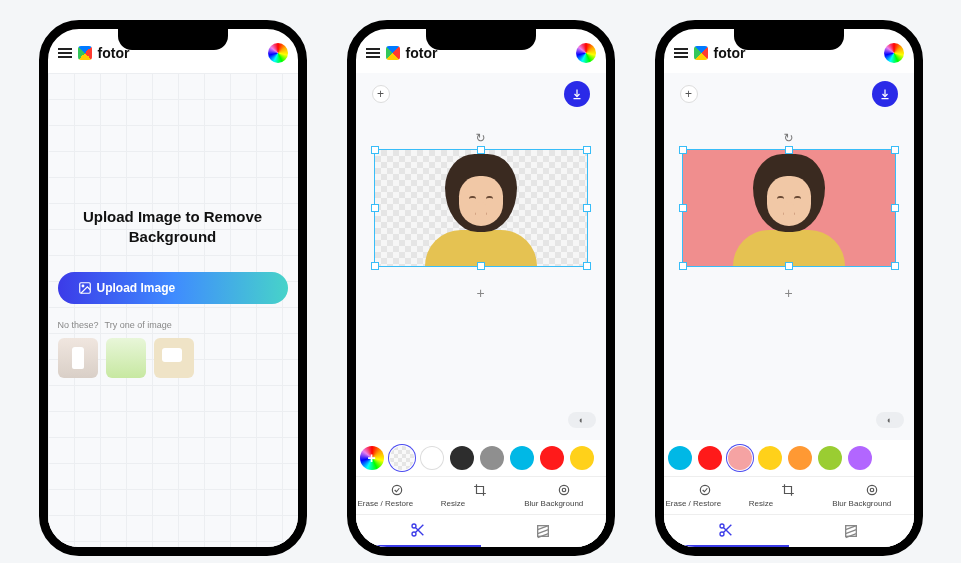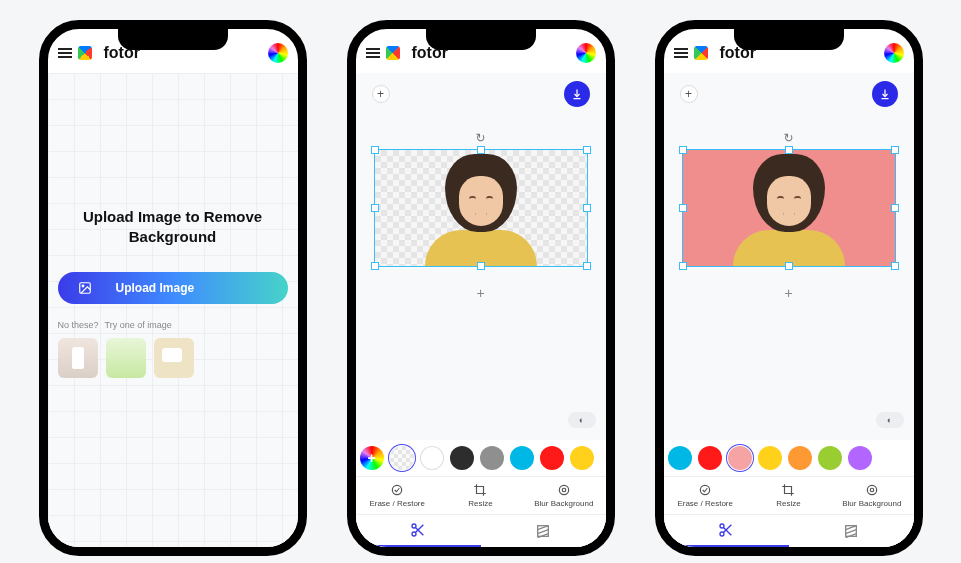--- a/index.html
+++ b/index.html
@@ -37,21 +37,21 @@
     gap: 6px;
     height: 44px;
   }
   .menu-icon { width:14px; display:flex; flex-direction:column; gap:2px; cursor:pointer;}
   .menu-icon span { height:2px; background:#222; }
   .logo-square {
     width: 14px; height: 14px; border-radius:3px;
     background:
       conic-gradient(from 45deg, #ff3b30 0 25%, #ffcc00 0 50%, #34c759 0 75%, #007aff 0 100%);
   }
-  .logo-text { font-weight:700; font-size:16px; color:#111;margin-left:6px;}
+  .logo-text { font-weight:700; font-size:14px; color:#111;}
   .spacer { flex:1; }
   .rainbow-circle {
     width:20px; height:20px; border-radius:50%;
     background: conic-gradient(red,orange,yellow,lime,cyan,blue,violet,red);
   }
   .content { flex:1; position:relative; padding:4px 10px; background:#f8f9fb;}
   .grid-bg {
     background-image:
       linear-gradient(#eceef1 1px, transparent 1px),
       linear-gradient(90deg, #eceef1 1px, transparent 1px);
@@ -63,21 +63,21 @@
     height:100%; display:flex; flex-direction:column; 
     padding-top:130px; text-align:center;
   }
   .upload-title { font-size:15px; font-weight:700; color:#111; line-height:1.35;}
   .upload-btn {
     margin-top:24px;
     padding:9px 20px;
     border-radius: 22px;
     border:none; color:#fff; font-weight:600; font-size:12px;
     background: linear-gradient(90deg,#3b3be8,#3f8bff,#47d3c9);
-    display:flex; align-items:center; gap:24px; cursor:pointer;
+    display:flex; align-items:center; gap:5px; cursor:pointer;
   }
   .no-image-row { margin-top:16px; font-size:9px; color:#888; display:flex; gap:6px;}
   .thumbs { margin-top:8px; display:flex; gap:8px;}
   .thumb { width:40px; height:40px; border-radius:6px; }
   .thumb1 { background:linear-gradient(#f0e6df,#d9cfc7); position:relative;}
   .thumb1::after{content:"";position:absolute;left:50%;top:50%;transform:translate(-50%,-50%);width:12px;height:22px;background:#fff;border-radius:3px 3px 2px 2px;}
   .thumb2 { background:linear-gradient(#e8f6d9,#c7e8a1);}
   .thumb3 { background:#efe3c6; position:relative;}
   .thumb3::after{content:"";position:absolute;left:8px;top:10px;width:20px;height:14px;background:#fff;border-radius:3px;}
 
@@ -121,21 +121,21 @@
   .plus-below { margin-top:18px; text-align:center; font-size:14px; color:#888;}
   .bottom-zone { position:absolute; bottom:0; left:0; right:0; background:#fff;}
   .cmp-pill { position:absolute; right:10px; top:-28px; width:28px;height:16px;border-radius:10px;background:#eceef1;display:flex;align-items:center;justify-content:center;font-size:9px;color:#666;}
   .swatches { display:flex; gap:6px; padding:6px 4px; overflow:hidden; align-items:center;}
   .sw { width:24px;height:24px;border-radius:50%; flex:0 0 auto; position:relative;}
   .sw-sel{ box-shadow:0 0 0 1px #fff,0 0 0 2px #4a4af0;}
   .sw-rainbow{background:conic-gradient(red,orange,yellow,lime,cyan,blue,violet,red);}
   .sw-rainbow::after{content:"+";position:absolute;inset:0;display:flex;align-items:center;justify-content:center;color:#fff;font-weight:700;font-size:14px;}
   .sw-trans{background-image:linear-gradient(45deg,#e5e5e5 25%,transparent 25%),linear-gradient(-45deg,#e5e5e5 25%,transparent 25%),linear-gradient(45deg,transparent 75%,#e5e5e5 75%),linear-gradient(-45deg,transparent 75%,#e5e5e5 75%);background-size:8px 8px;background-position:0 0,0 4px,4px -4px,-4px 0;background-color:#f9f9f9;}
   .tools { display:flex; border-top:1px solid #eee;}
-  .tool { flex:1; padding:6px 2px; text-align:center; font-size:8px; color:#444;}
+  .tool { flex:1; padding:6px 2px; text-align:left; font-size:8px; color:#444;}
   .tool .tic{display:block;margin:0 auto 2px;color:#555;}
   .tabs { display:flex; border-top:1px solid #eee;}
   .tab { flex:1; padding:7px 0; display:flex; align-items:center; justify-content:center; color:#888;}
   .tab.active{ color:#3b3be8; border-bottom:2px solid #3b3be8;}
 </style>
 </head>
 <body>
 
 <div class="phone">
   <div class="notch"></div>

